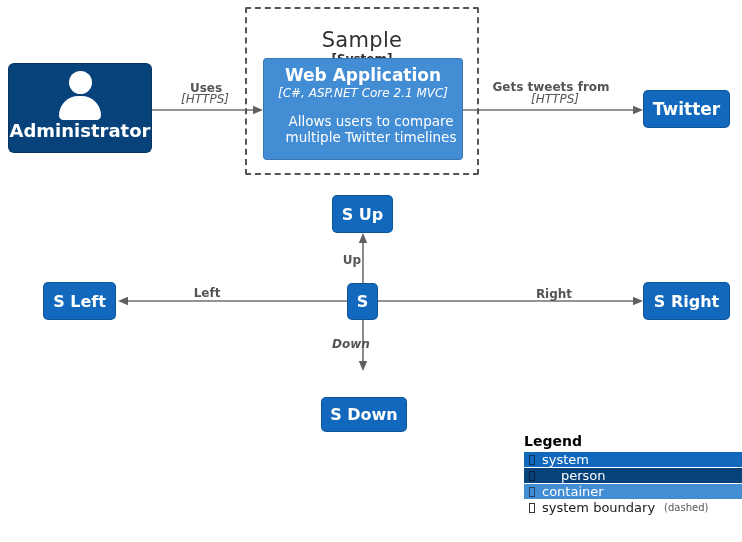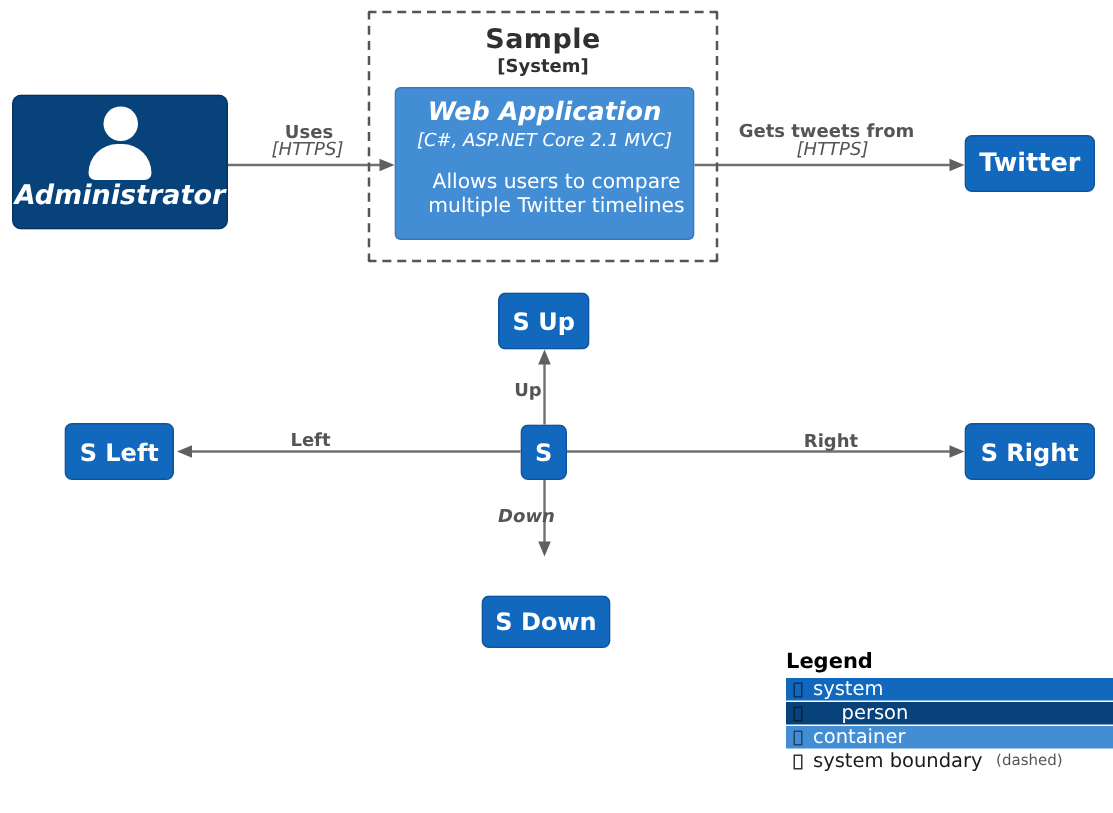--- a/index.html
+++ b/index.html
@@ -6,34 +6,34 @@
   .canvas{
     position:relative;width:742px;height:542px;background:#ffffff;overflow:hidden;
     font-family:"DejaVu Sans","Liberation Sans",sans-serif;
   }
   svg.edges{position:absolute;left:0;top:0;width:742px;height:542px;}
 
   
   .node{position:absolute;box-sizing:border-box;color:#fff;text-align:center;
         display:flex;flex-direction:column;align-items:center;justify-content:center;}
   .person-box{left:8px;top:63px;width:144px;height:90px;background:#08427b;
-        border:1px solid rgba(0,0,0,.22);border-radius:6px;justify-content:flex-start;font-style:italic;}
+        border:1px solid rgba(0,0,0,.22);border-radius:6px;justify-content:flex-start;}
   .person-icon{width:46px;height:50px;margin:7px auto 1px;}
   .person-icon .head{width:23px;height:23px;border-radius:50%;background:#fff;margin:0 auto;}
   .person-icon .torso{width:42px;height:24px;border-radius:21px 21px 5px 5px;background:#fff;margin:2px auto 0;}
   .person-label{font-size:18px;font-weight:bold;line-height:1;}
 
   .boundary{left:245px;top:7px;width:234px;height:168px;position:absolute;box-sizing:border-box;
         border:2px dashed #555;border-radius:2px;text-align:center;color:#303030;}
-  .b-title{font-size:18px;font-weight:bold;margin-top:7px;letter-spacing:.3px;}
+  .b-title{font-size:21px;font-weight:normal;margin-top:19px;letter-spacing:.3px;}
   .b-sub{font-size:12px;font-weight:bold;margin-top:0;}
 
   .container-box{left:263px;top:58px;width:200px;height:102px;background:#438dd5;
         border:1px solid rgba(0,0,0,.15);border-radius:4px;justify-content:flex-start;}
-  .wa-title{font-size:17px;font-weight:bold;margin-top:7px;line-height:1.1;font-style:italic;}
+  .wa-title{font-size:17px;font-weight:bold;margin-top:7px;line-height:1.1;}
   .wa-tech{font-size:12px;font-style:italic;margin-top:1px;}
   .wa-desc{font-size:13.5px;margin-top:13px;line-height:1.22;padding:0 5px;margin-left:16px;}
 
   .system-box{background:#1168bd;border:1px solid rgba(0,0,0,.18);border-radius:5px;
         font-size:17px;font-weight:bold;}
   .twitter-box{left:643px;top:90px;width:87px;height:38px;}
   .s-up{left:332px;top:195px;width:61px;height:38px;font-size:16px;}
   .s-left{left:43px;top:282px;width:73px;height:38px;font-size:16px;}
   .s-center{left:347px;top:283px;width:31px;height:37px;font-size:16px;}
   .s-right{left:643px;top:282px;width:87px;height:38px;font-size:16px;}

